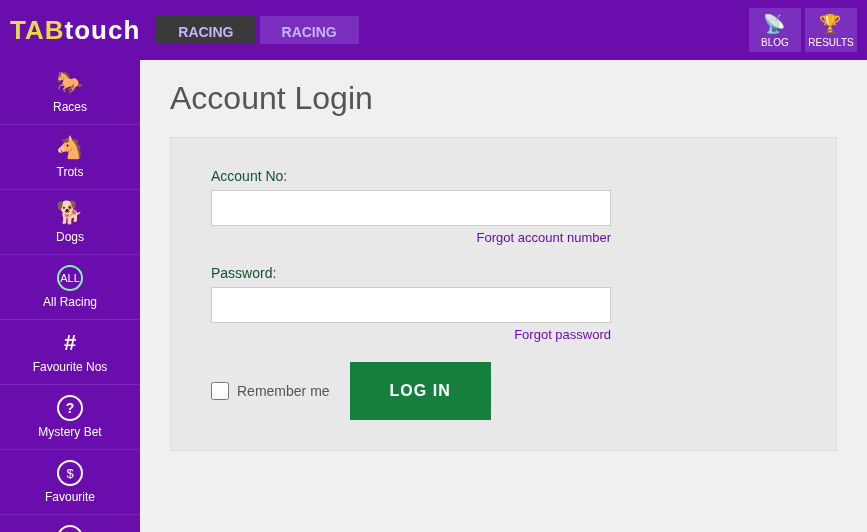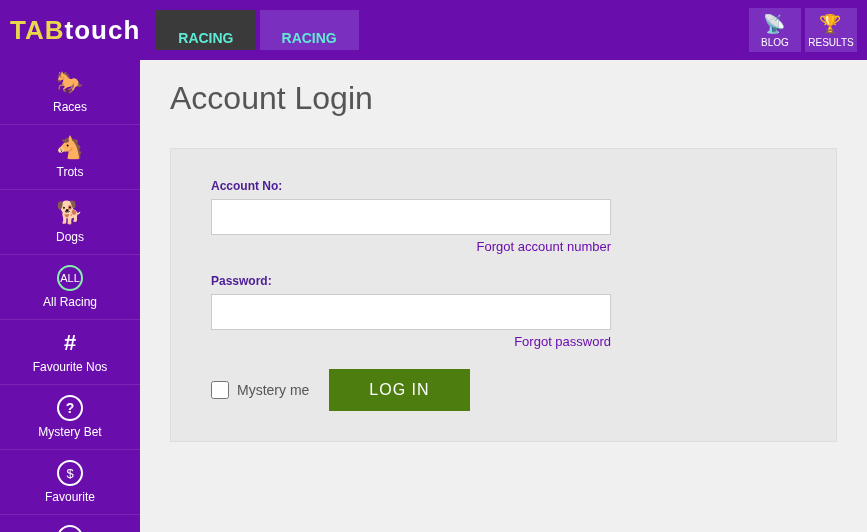--- a/index.html
+++ b/index.html
@@ -16,23 +16,23 @@
     .logo {
       color: white;
       font-size: 26px;
       font-weight: bold;
       margin-right: 16px;
       letter-spacing: 1px;
     }
     .logo span { color: #e8d84a; }
     .nav-btn {
       background: #3a3a3a;
-      color: #5eead4;
+      color: #c4b5fd;
       border: none;
-      padding: 20px 22px;
+      padding: 8px 22px;
       font-size: 14px;
       font-weight: bold;
       cursor: pointer;
       margin-right: 4px;
       height: 28px;
     }
     .nav-btn.racing { background: #3a3a3a; }
     .nav-btn.sports { background: #7b2fbe; }
     .header-right {
       margin-left: auto;
@@ -87,37 +87,36 @@
     
     .main {
       flex: 1;
       background: #f0f0f0;
       padding: 20px 30px;
     }
     .page-title {
       font-size: 32px;
       color: #555;
       font-weight: normal;
-      margin-bottom: 31px;
+      margin-bottom: 20px;
     }
     .login-box {
       background: #e8e8e8;
       padding: 30px 40px;
       max-width: 700px;
       border: 1px solid #ddd;
     }
     .form-group {
       margin-bottom: 20px;
     }
     .form-group label {
       display: block;
-      color: #4c1d95;
+      color: #14532d;
       margin-bottom: 6px;
-      font-size: 12px;
-      font-weight: bold;
+      font-size: 14px;
     }
     .form-group input {
       width: 400px;
       height: 36px;
       border: 1px solid #ccc;
       background: white;
       padding: 0 8px;
       font-size: 14px;
     }
     .forgot-link {
@@ -142,26 +141,26 @@
       gap: 8px;
       font-size: 14px;
       color: #555;
       cursor: pointer;
     }
     .remember-me input[type="checkbox"] {
       width: 18px;
       height: 18px;
     }
     .login-btn {
-      background: #4d7c0f;
+      background: #15803d;
       color: white;
       border: none;
-      padding: 12px 40px;
+      padding: 20px 40px;
       font-size: 16px;
-      font-weight: normal;
+      font-weight: bold;
       cursor: pointer;
       letter-spacing: 1px;
     }
   </style>
 </head>
 <body>
 
 <header class="header">
   <div class="logo">
     <span>TAB</span><span style="color:white;">touch</span>
@@ -231,20 +230,20 @@
 
       <div class="form-group">
         <label>Password:</label>
         <input type="password" placeholder="" style="">
         <a class="forgot-link">Forgot password</a>
       </div>
 
       <div class="form-actions">
         <label class="remember-me">
           <input type="checkbox" style="">
-          <span>Mystery me</span>
+          <span>Remember me</span>
         </label>
         <button class="login-btn">LOG IN</button>
       </div>
     </div>
   </main>
 
 </div>
 
 </body></html>

